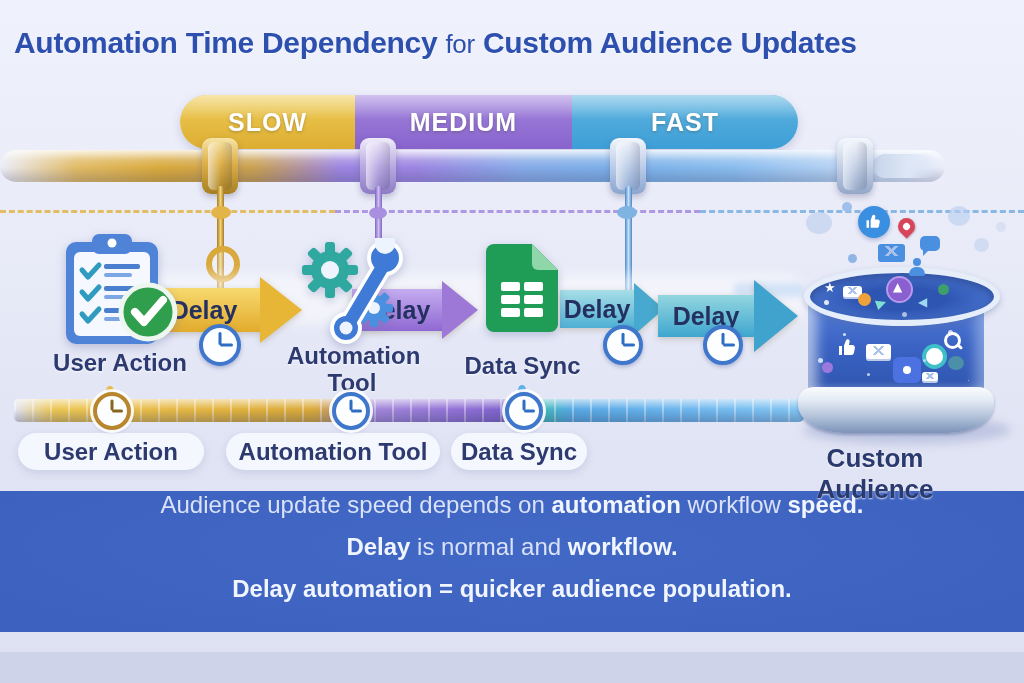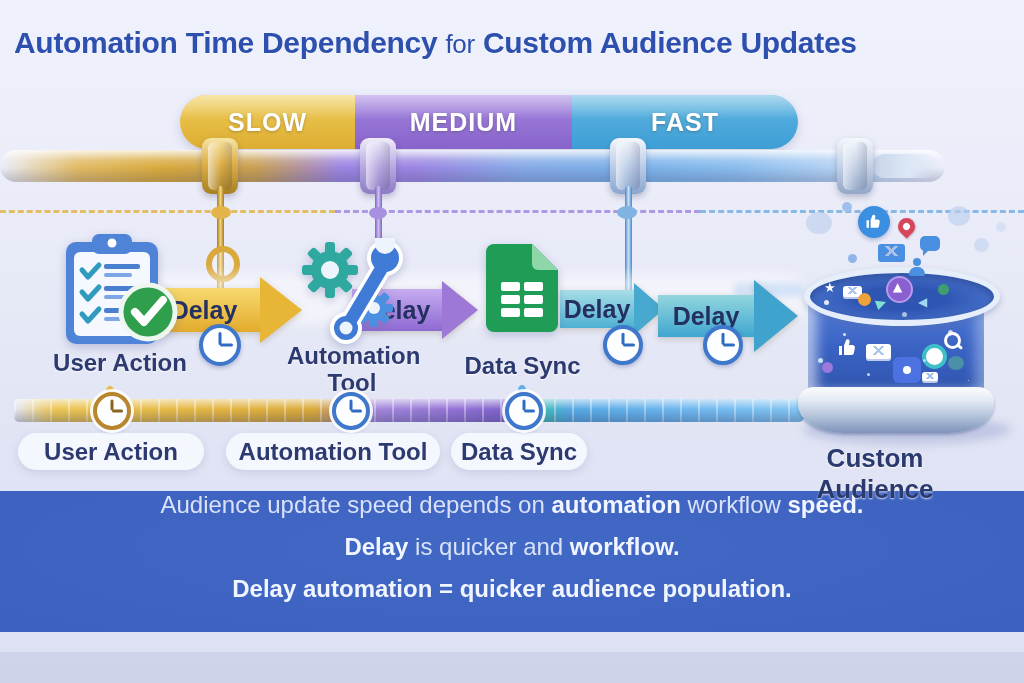--- a/index.html
+++ b/index.html
@@ -322,18 +322,18 @@
       <i class="m"></i>
     </div>
 
   <div class="pill" style="left:18px;width:186px;">User Action</div>
   <div class="pill" style="left:226px;width:214px;">Automation Tool</div>
   <div class="pill" style="left:451px;width:136px;">Data Sync</div>
   <div class="audience-label">Custom Audience</div>
 
   <div class="banner">
     <p class="bline"><span>Audience update speed depends on </span><span class="bold">automation</span><span> workflow </span><span class="bold">speed.</span></p>
-    <p class="bline"><span class="bold">Delay</span><span> is quicker and </span><span class="bold">workflow.</span></p>
+    <p class="bline"><span class="bold">Delay</span><span> is normal and </span><span class="bold">workflow.</span></p>
     <p class="bline"><span class="bold">Delay automation = quicker audience population.</span></p>
   </div>
   <div class="footer-band"></div>
 
 </div>
 
 </body></html>

